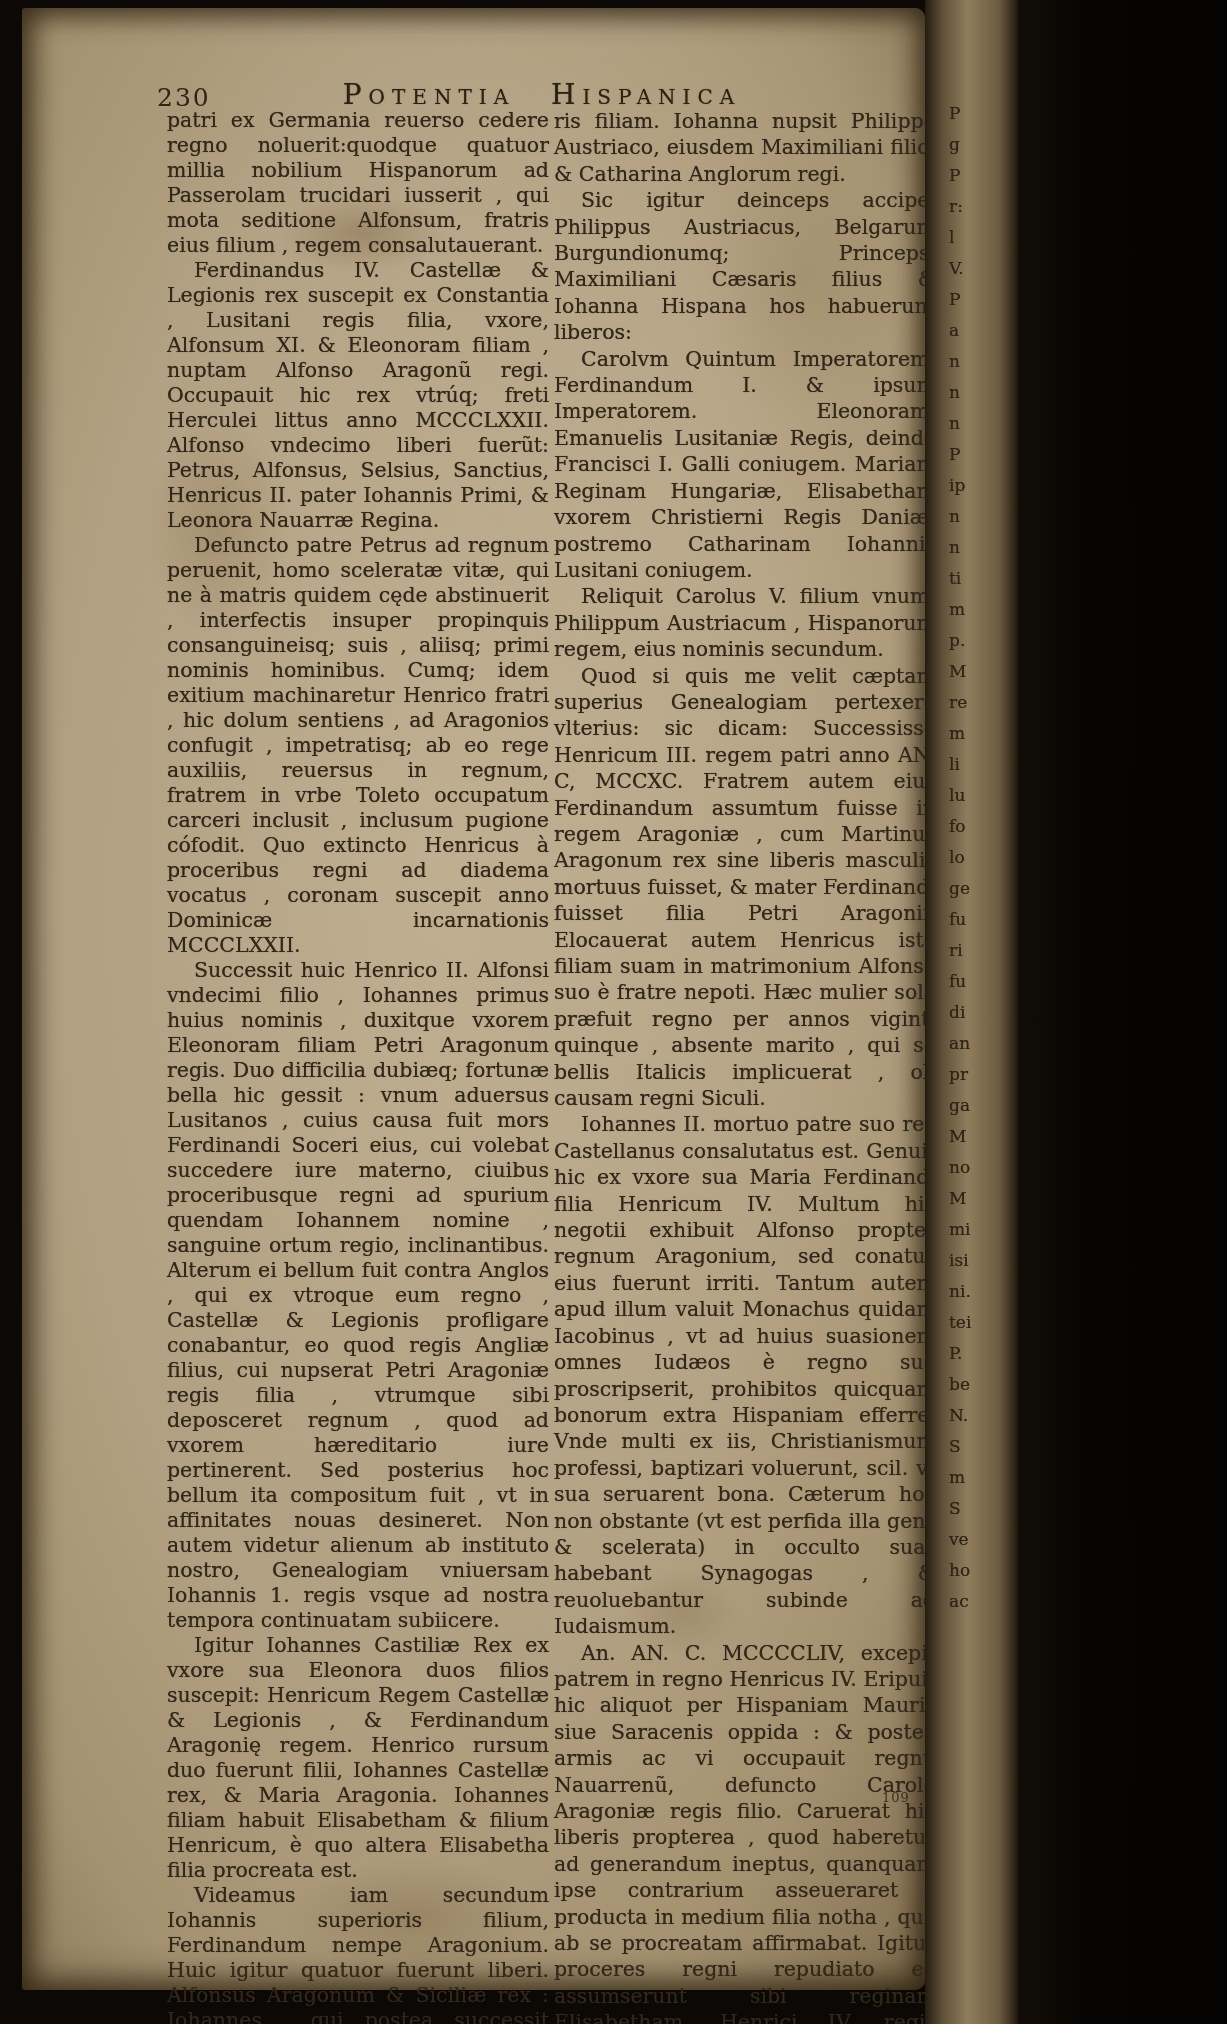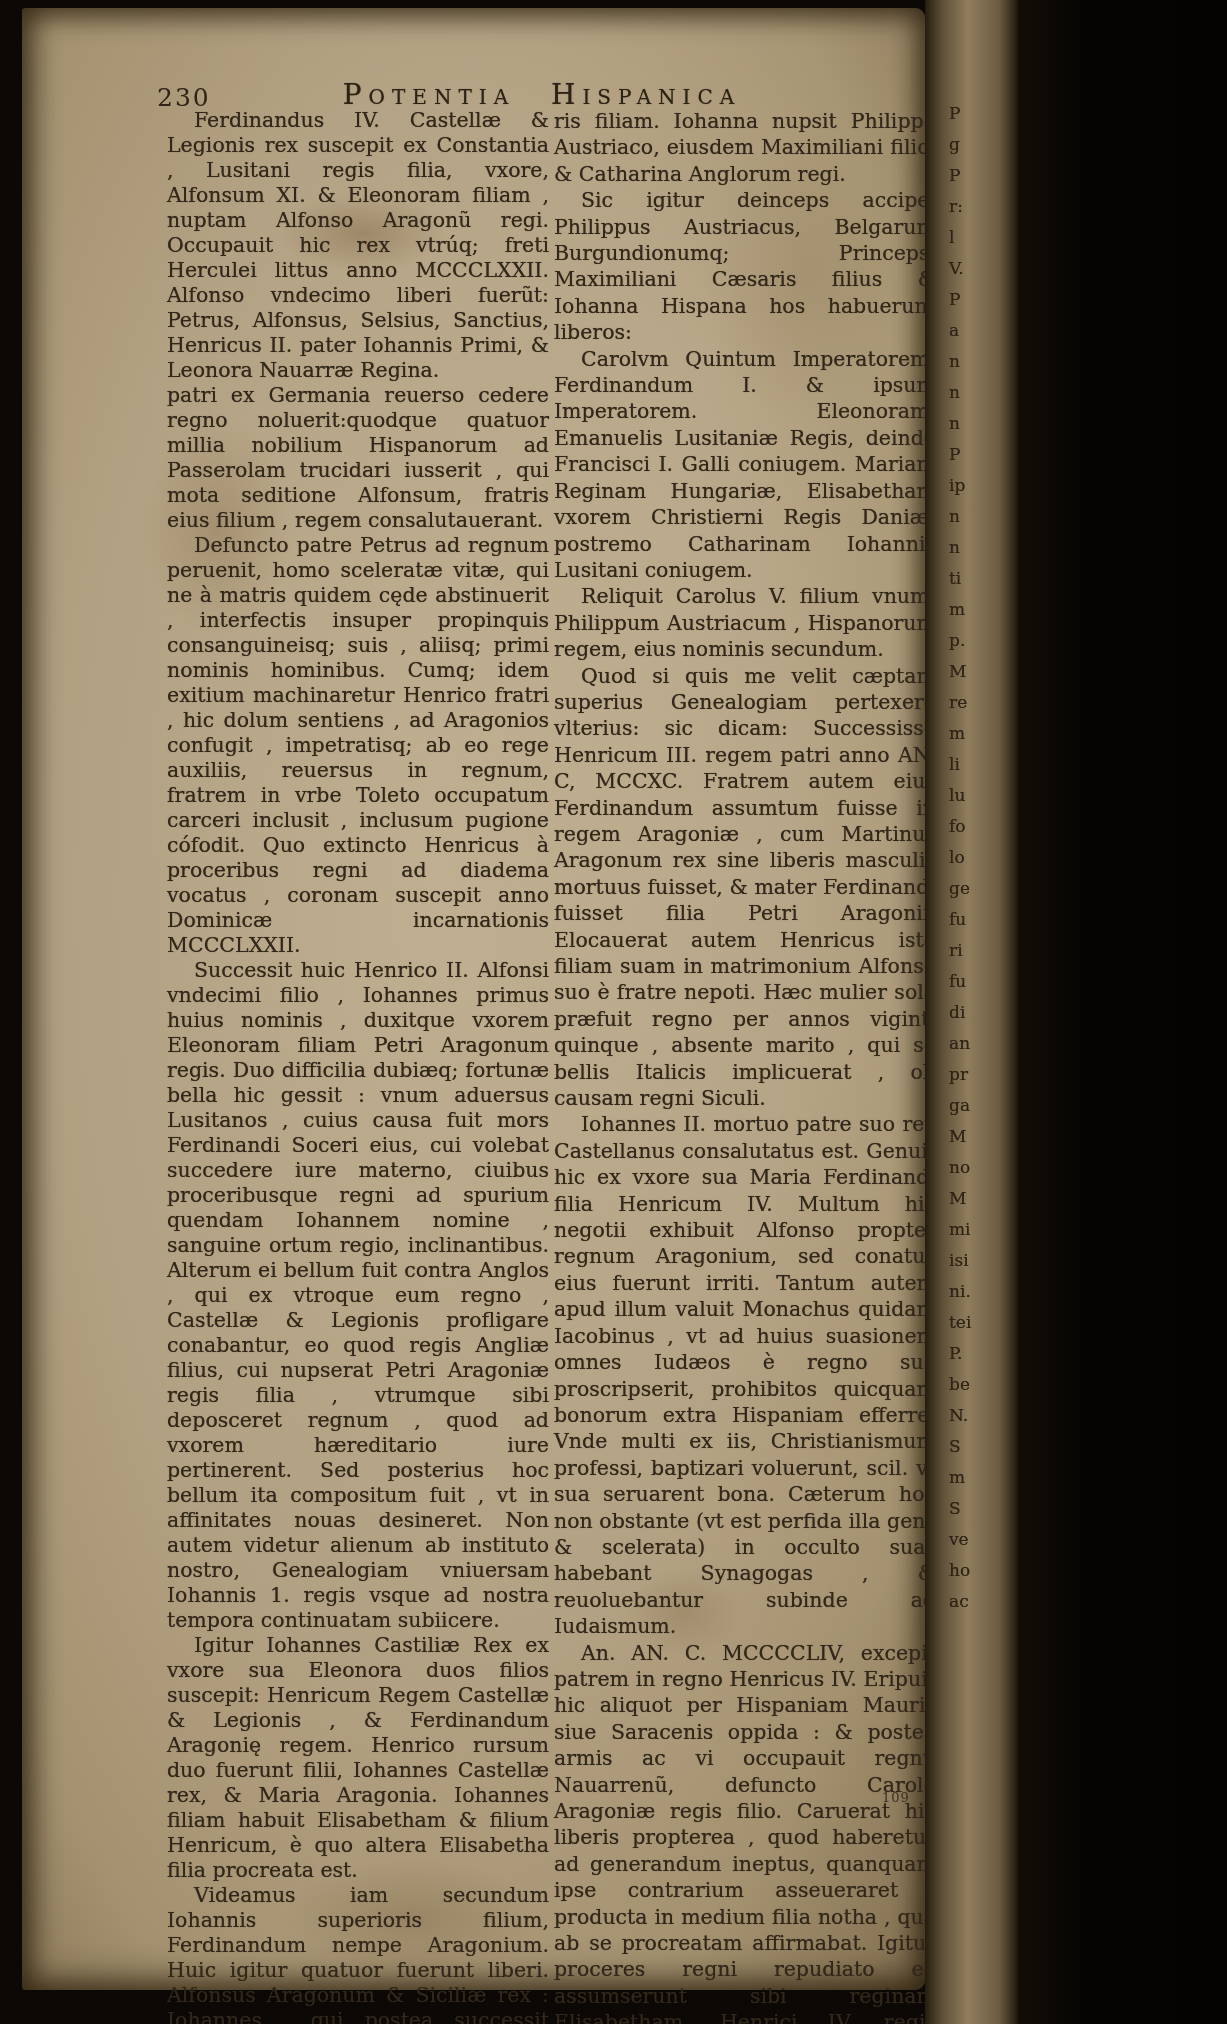--- a/index.html
+++ b/index.html
@@ -80,22 +80,22 @@
     <div class="stain s1"></div>
     <div class="stain s2"></div>
     <div class="stain s3"></div>
     <div class="stain s4"></div>
     <div class="stain s5"></div>
 
     <span class="pagenum">230</span>
     <div class="title">Potentia Hispanica</div>
 
     <div class="col leftc" id="leftCol">
+        <p class="para">patri ex Germania reuerso cedere regno noluerit:quodque quatuor millia nobilium Hispanorum ad Passerolam trucidari iusserit , qui mota seditione Alfonsum, fratris eius filium , regem consalutauerant.</p>
         <p class="para ind">Ferdinandus IV. Castellæ &amp; Legionis rex suscepit ex Constantia , Lusitani regis filia, vxore, Alfonsum XI. &amp; Eleonoram filiam , nuptam Alfonso Aragonũ regi. Occupauit hic rex vtrúq; freti Herculei littus anno MCCCLXXII. Alfonso vndecimo liberi fuerũt: Petrus, Alfonsus, Selsius, Sanctius, Henricus II. pater Iohannis Primi, &amp; Leonora Nauarræ Regina.</p>
-        <p class="para">patri ex Germania reuerso cedere regno noluerit:quodque quatuor millia nobilium Hispanorum ad Passerolam trucidari iusserit , qui mota seditione Alfonsum, fratris eius filium , regem consalutauerant.</p>
         <p class="para ind">Defuncto patre Petrus ad regnum peruenit, homo sceleratæ vitæ, qui ne à matris quidem cęde abstinuerit , interfectis insuper propinquis consanguineisq; suis , aliisq; primi nominis hominibus. Cumq; idem exitium machinaretur Henrico fratri , hic dolum sentiens , ad Aragonios confugit , impetratisq; ab eo rege auxiliis, reuersus in regnum, fratrem in vrbe Toleto occupatum carceri inclusit , inclusum pugione cófodit. Quo extincto Henricus à proceribus regni ad diadema vocatus , coronam suscepit anno Dominicæ incarnationis MCCCLXXII.</p>
         <p class="para ind">Successit huic Henrico II. Alfonsi vndecimi filio , Iohannes primus huius nominis , duxitque vxorem Eleonoram filiam Petri Aragonum regis. Duo difficilia dubiæq; fortunæ bella hic gessit : vnum aduersus Lusitanos , cuius causa fuit mors Ferdinandi Soceri eius, cui volebat succedere iure materno, ciuibus proceribusque regni ad spurium quendam Iohannem nomine , sanguine ortum regio, inclinantibus. Alterum ei bellum fuit contra Anglos , qui ex vtroque eum regno , Castellæ &amp; Legionis profligare conabantur, eo quod regis Angliæ filius, cui nupserat Petri Aragoniæ regis filia , vtrumque sibi deposceret regnum , quod ad vxorem hæreditario iure pertinerent. Sed posterius hoc bellum ita compositum fuit , vt in affinitates nouas desineret. Non autem videtur alienum ab instituto nostro, Genealogiam vniuersam Iohannis 1. regis vsque ad nostra tempora continuatam subiicere.</p>
         <p class="para ind">Igitur Iohannes Castiliæ Rex ex vxore sua Eleonora duos filios suscepit: Henricum Regem Castellæ &amp; Legionis , &amp; Ferdinandum Aragonię regem. Henrico rursum duo fuerunt filii, Iohannes Castellæ rex, &amp; Maria Aragonia. Iohannes filiam habuit Elisabetham &amp; filium Henricum, è quo altera Elisabetha filia procreata est.</p>
         <p class="para ind">Videamus iam secundum Iohannis superioris filium, Ferdinandum nempe Aragonium. Huic igitur quatuor fuerunt liberi. Alfonsus Aragonum &amp; Siciliæ rex : Iohannes , qui postea successit fratri: Maria Castellæ : Iohanna Lusitaniæ regina.</p>
       </div>
     <div class="col rightc" id="rightCol">
         <p class="para">ris filiam. Iohanna nupsit Philippo Austriaco, eiusdem Maximiliani filio, &amp; Catharina Anglorum regi.</p>
         <p class="para ind">Sic igitur deinceps accipe. Philippus Austriacus, Belgarum Burgundionumq; Princeps, Maximiliani Cæsaris filius &amp; Iohanna Hispana hos habuerunt liberos:</p>
         <p class="para ind">Carolvm Quintum Imperatorem. Ferdinandum I. &amp; ipsum Imperatorem. Eleonoram, Emanuelis Lusitaniæ Regis, deinde Francisci I. Galli coniugem. Mariam Reginam Hungariæ, Elisabetham vxorem Christierni Regis Daniæ: postremo Catharinam Iohannis Lusitani coniugem.</p>
         <p class="para ind">Reliquit Carolus V. filium vnum, Philippum Austriacum , Hispanorum regem, eius nominis secundum.</p>

